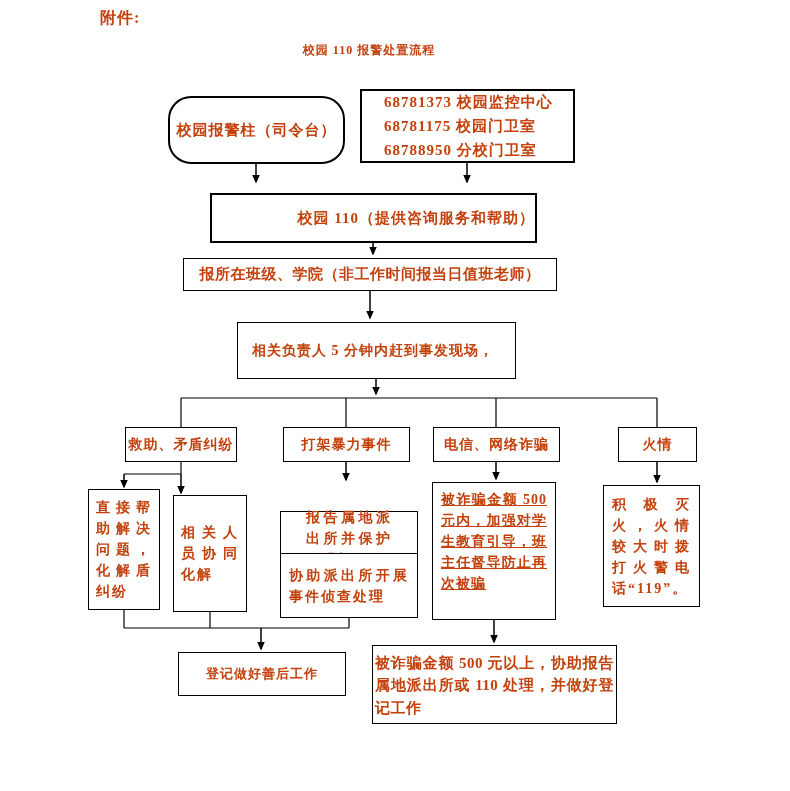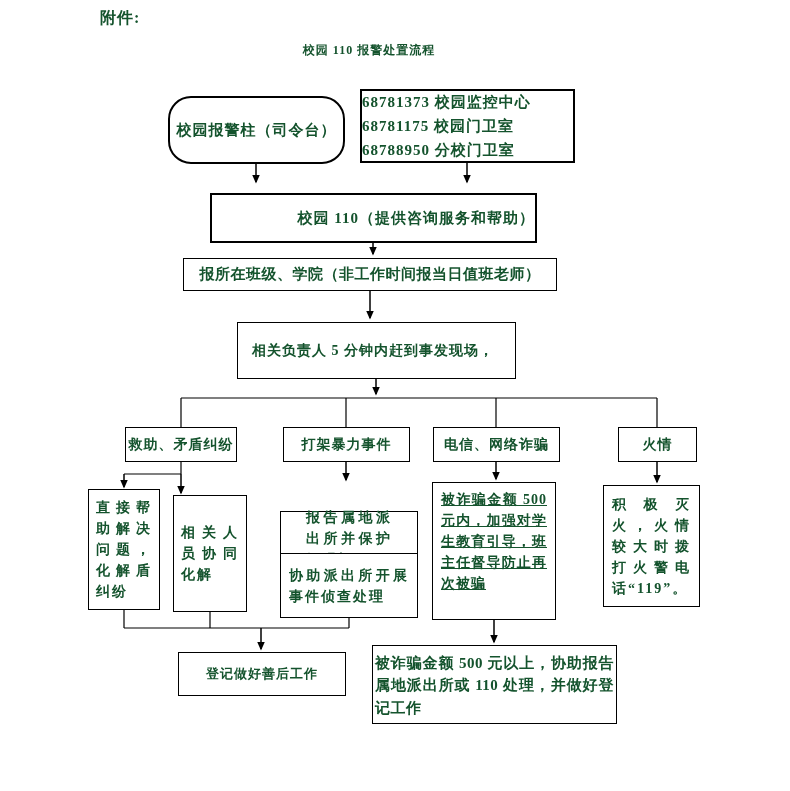--- a/index.html
+++ b/index.html
@@ -3,21 +3,21 @@
 <meta charset="utf-8">
 <style>
   html, body { margin: 0; padding: 0; background: #ffffff; }
   .page {
     position: relative;
     width: 790px;
     height: 765px;
     background: #ffffff;
     font-family: "Liberation Serif", "DejaVu Serif", serif;
     font-weight: bold;
-    color: #14532d;
+    color: #c2410c;
     overflow: hidden;
   }
   .attachment-label {
     position: absolute;
     left: 100px; top: 8px;
     font-size: 16px;
     letter-spacing: 1px;
   }
   .doc-title {
     position: absolute;
@@ -45,21 +45,21 @@
     letter-spacing: 1px;
   }
   .node.heavy { border-width: 2px; }
   .node .txt { display: block; }
   .center { text-align: center; }
   .justify { text-align: justify; }
   .left-col { flex-direction: column; align-items: flex-start; justify-content: center; }
 
   
   #n-alarm-post        { left:168px; top:96px;  width:177px; height:68px; font-size:15px;border-radius:23px; }
-  #n-phone-list        { left:360px; top:89px;  width:215px; height:74px; font-size:15px; line-height:1.6; }
+  #n-phone-list        { left:360px; top:89px;  width:215px; height:74px; font-size:15px; padding-left:22px; line-height:1.6; }
   #n-campus110         { left:210px; top:193px; width:327px; height:50px; font-size:15px;justify-content:flex-end; }
   #n-report-class      { left:183px; top:258px; width:374px; height:33px; font-size:15px; letter-spacing:0.5px; }
   #n-responsible       { left:237px; top:322px; width:279px; height:57px; padding-left:14px; line-height:1.55; }
   #n-branch-rescue     { left:125px; top:427px; width:112px; height:35px; }
   #n-branch-fight      { left:283px; top:427px; width:127px; height:35px; }
   #n-branch-fraud      { left:433px; top:427px; width:127px; height:35px; }
   #n-branch-fire       { left:618px; top:427px; width:79px;  height:35px; }
   #n-direct-help       { left:88px;  top:489px; width:72px;  height:121px; padding:4px 7px; letter-spacing:2px; }
   #n-coordinate        { left:173px; top:495px; width:74px;  height:117px; padding:4px 7px; letter-spacing:2px; }
   #n-report-police     { left:280px; top:511px; width:138px; height:54px; padding:4px 25px; letter-spacing:2px; }

